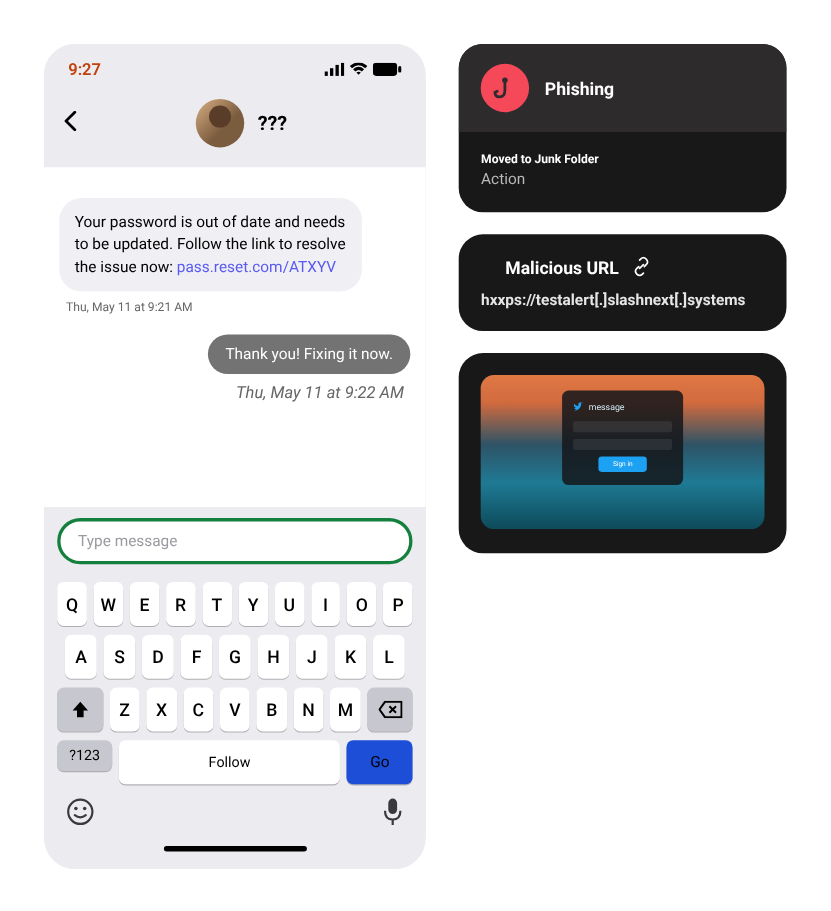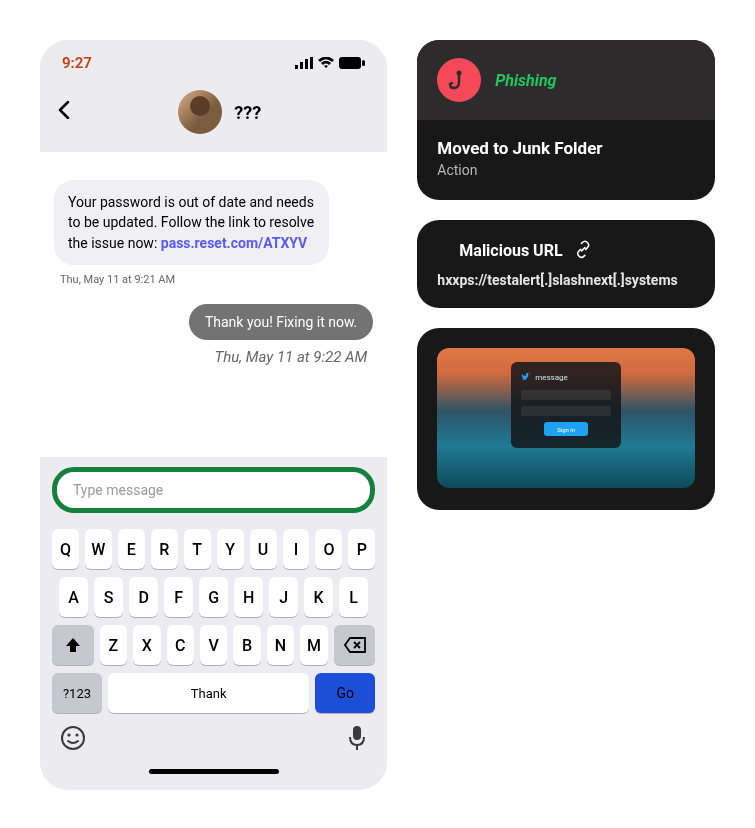--- a/index.html
+++ b/index.html
@@ -83,21 +83,21 @@
   .bubble-in {
     background: #efeff4;
     color: #000;
     padding: 12px 14px;
     border-radius: 20px;
     max-width: 86%;
     font-size: 14px;
     line-height: 1.45;
     align-self: flex-start;
   }
-  .bubble-in a { color:#5a5af3; text-decoration:none;font-weight:bold; }
+  .bubble-in a { color:#5a5af3; text-decoration:none; }
   .ts-left {
     font-size: 11px;
     color: #666;
     margin: 8px 0 18px 6px;
   }
   .bubble-out {
     background: #737373;
     color: #fff;
     padding: 10px 16px;
     border-radius: 20px;
@@ -113,40 +113,40 @@
     font-style: italic;
   }
   .keyboard-area {
     background: #ebebf0;
     padding: 10px 12px 16px 12px;
     border-radius: 0 0 28px 28px;
     margin-top: auto;
   }
   .msg-input {
     background: #fff;
-    border: 5px solid #15803d;
+    border: 3px solid #15803d;
     border-radius: 22px;
     padding: 10px 16px;
     font-size: 14px;
     color: #9a9aa0;
     margin-bottom: 16px;
   }
   .kb-row { display:flex; gap:6px; justify-content:center; margin-bottom:8px; }
   .key {
     background:#fff;
     border-radius:6px;
     box-shadow: 0 1px 0 rgba(0,0,0,0.25);
     width:29px; height:40px;
     display:flex; align-items:center; justify-content:center;
     font-size:16px; font-weight:500; color:#000;
   }
   .key-wide { width:44px; background:#c7c7cf; }
   .key-shift { background:#c7c7cf; }
   .bottom-row { display:flex; gap:6px; }
-  .key-123 { flex:0 0 50px; height:40px; background:#c7c7cf; border-radius:6px; box-shadow:0 1px 0 rgba(0,0,0,0.25); display:flex;align-items:center;justify-content:center; font-size:13px;}
+  .key-123 { flex:0 0 50px; height:28px; background:#c7c7cf; border-radius:6px; box-shadow:0 1px 0 rgba(0,0,0,0.25); display:flex;align-items:center;justify-content:center; font-size:13px;}
   .key-space { flex:1; height:40px; background:#fff; border-radius:6px; box-shadow:0 1px 0 rgba(0,0,0,0.25); display:flex;align-items:center;justify-content:center; font-size:13px;}
   .key-go { flex:0 0 60px; height:40px; background:#1d4ed8; border-radius:6px; box-shadow:0 1px 0 rgba(0,0,0,0.25); display:flex;align-items:center;justify-content:center; font-size:14px;}
   .kb-footer { display:flex; justify-content:space-between; align-items:center; padding:12px 8px 0 8px; }
   .home-ind { width:130px; height:5px; background:#000; border-radius:3px; margin:14px auto 0 auto; }
 
   
   .cards {
     display:flex;
     flex-direction:column;
     gap:20px;
@@ -164,23 +164,23 @@
     display:flex;
     align-items:center;
     gap:14px;
   }
   .phish-icon {
     width:44px; height:44px;
     border-radius:50%;
     background:#f54858;
     display:flex; align-items:center; justify-content:center;
   }
-  .phish-label { color:#22c55e; font-weight:700; font-size:16px;font-style:italic; }
+  .phish-label { color:#ffffff; font-weight:700; font-size:16px; }
   .card-body { padding:18px 20px 22px 20px; }
-  .card-title { font-size:17px; font-weight:700; margin-bottom:4px; }
+  .card-title { font-size:11px; font-weight:700; margin-bottom:4px; }
   .card-sub { font-size:14px; color:#b8b8b8; }
   .card-body2 { padding:20px; }
   .url-row { display:flex; align-items:center; gap:10px; margin-bottom:12px;margin-left:22px; }
   .url-title { font-size:16px; font-weight:700; }
   .url-text { font-size:14px; color:#e6e6e6; word-break:break-all;font-weight:bold; }
   .screenshot-card .card-body2 { padding:20px 20px 22px 20px; }
   .screenshot-title { font-size:16px; font-weight:700; margin-bottom:16px; }
   .fake-shot {
     border-radius:12px;
     height:140px;
@@ -290,21 +290,21 @@
         <div class="key key-wide">
           <svg width="22" height="16" viewBox="0 0 22 16">
               <path d="M6 1 L21 1 L21 15 L6 15 L1 8 Z" fill="none" stroke="#000" stroke-width="1.8"></path>
               <path d="M10 5 L16 11 M16 5 L10 11" stroke="#000" stroke-width="1.8"></path>
             </svg>
         </div>
       </div>
 
       <div class="bottom-row">
         <div class="key-123">?123</div>
-        <div class="key-space">Thank</div>
+        <div class="key-space">Follow</div>
         <div class="key-go">Go</div>
       </div>
 
       <div class="kb-footer">
         <span>
           <svg width="26" height="26" viewBox="0 0 26 26">
               <circle cx="13" cy="13" r="11" fill="none" stroke="#3a3a3c" stroke-width="2"></circle>
               <circle cx="9" cy="10" r="1.6" fill="#3a3a3c"></circle>
               <circle cx="17" cy="10" r="1.6" fill="#3a3a3c"></circle>
               <path d="M8 16 Q13 20 18 16" fill="none" stroke="#3a3a3c" stroke-width="2" stroke-linecap="round"></path>

